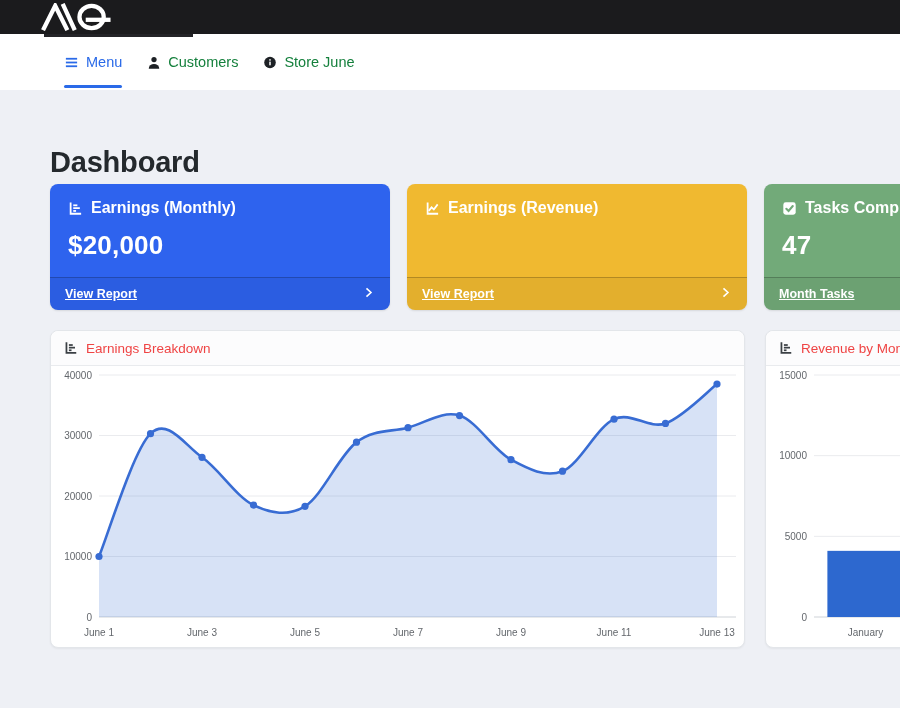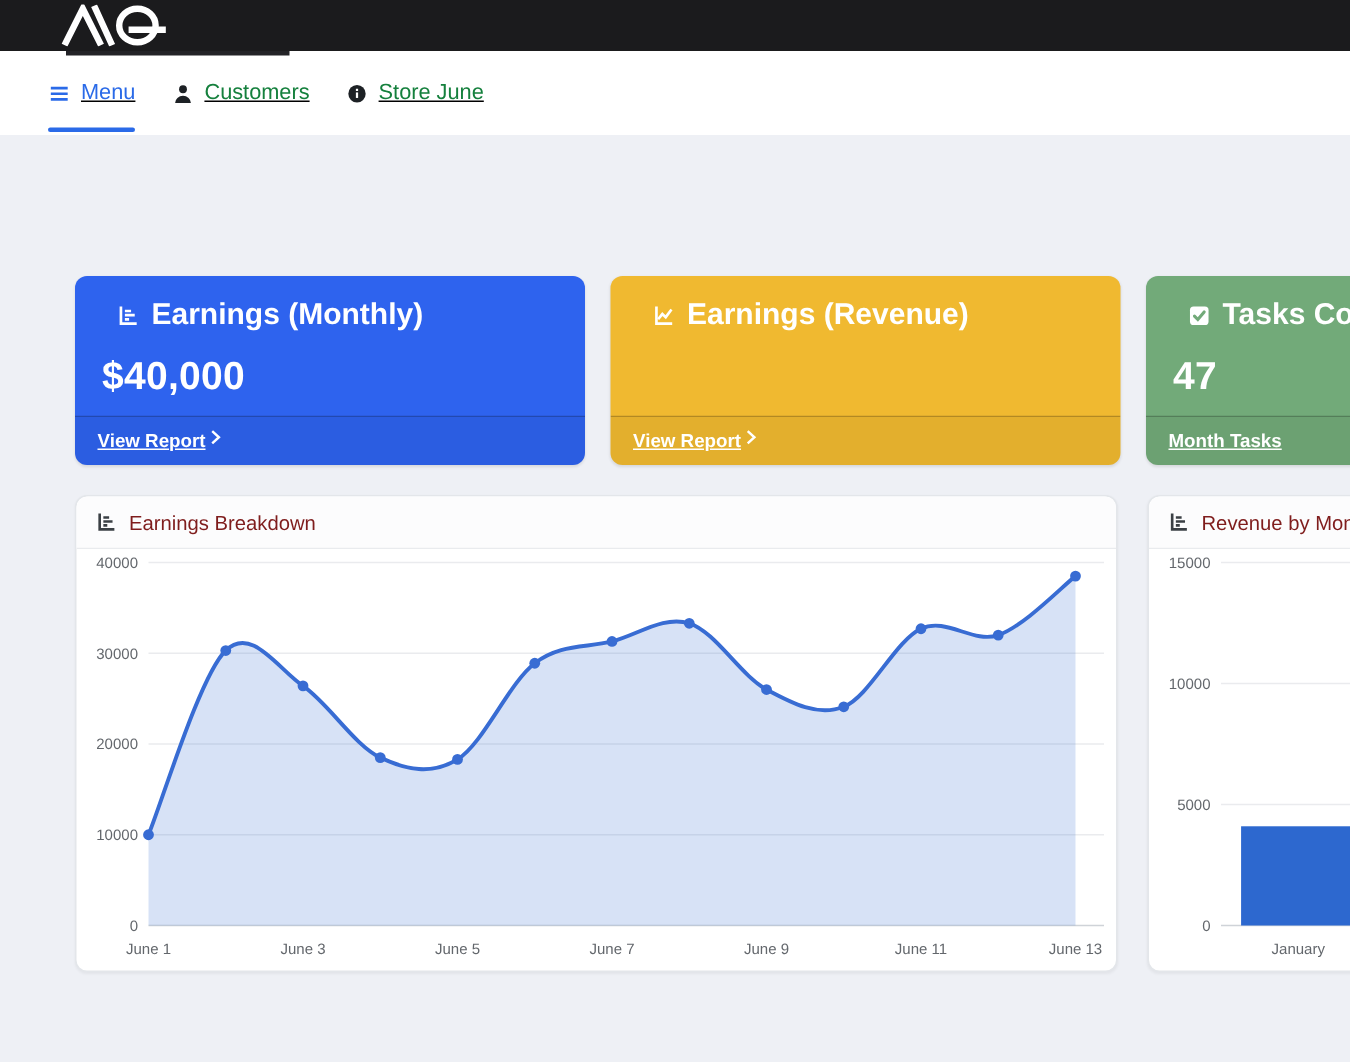--- a/index.html
+++ b/index.html
@@ -4,48 +4,48 @@
 <style>
   html,body{margin:0;padding:0;background:#dfe2e8;}
   .screen{position:relative;width:900px;height:708px;overflow:hidden;background:#eef0f5;
           font-family:"Liberation Sans",sans-serif;-webkit-font-smoothing:antialiased;}
   
   .topbar{position:absolute;left:0;top:0;width:100%;height:34px;background:#1b1b1d;z-index:3;}
   .brand{position:absolute;left:40px;top:2px;height:30px;display:flex;align-items:center;cursor:pointer;}
   .brand-shadow{position:absolute;left:44px;top:34px;width:149px;height:3px;background:#232327;z-index:3;}
   
   .navbar{position:absolute;left:0;top:34px;width:100%;height:56px;background:#ffffff;
-          display:flex;align-items:stretch;padding-left:32px;gap:25px;box-sizing:border-box;z-index:2;text-decoration:underline;}
+          display:flex;align-items:stretch;padding-left:64px;gap:25px;box-sizing:border-box;z-index:2;}
   .nav-item{position:relative;display:flex;align-items:center;gap:7px;font-size:14.5px;color:#15803d;cursor:pointer;}
   .nav-item .nicon{display:flex;align-items:center;color:#1d2125;}
   .nav-item.active{color:#2a6ae8;}
   .nav-item.active .nicon{color:#2a6ae8;}
   .active-underline{position:absolute;left:0;right:0;bottom:2px;height:3px;background:#2a6ae8;border-radius:2px;}
   
   .page-title{position:absolute;left:50px;top:146px;margin:0;font-size:29px;font-weight:700;color:#24292d;letter-spacing:-0.2px;z-index:1;}
   
   .cards{position:absolute;left:50px;top:184px;display:flex;gap:17px;z-index:1;}
   .card{position:relative;flex:none;width:340px;height:126px;border-radius:8px;color:#fff;
         box-shadow:0 1px 2px rgba(0,0,0,.10);}
-  .card-head{display:flex;align-items:center;gap:8px;padding:15px 28px 0;font-size:20px;font-weight:700;}
+  .card-head{display:flex;align-items:center;gap:8px;padding:15px 18px 0;font-size:16px;font-weight:700;}
   .card-head .cicon{display:flex;align-items:center;color:#fff;}
   .card-value{padding:13px 18px 0;font-size:26px;font-weight:700;letter-spacing:.2px;}
   .card-foot{position:absolute;left:0;right:0;bottom:0;height:33px;box-sizing:border-box;
              border-top:1px solid rgba(0,0,0,.22);background:rgba(0,0,0,.05);
-             display:flex;align-items:center;
+             display:flex;align-items:center;justify-content:space-between;
              padding:0 15px;border-radius:0 0 8px 8px;}
   .card-link{color:#fff;font-size:12.5px;font-weight:700;text-decoration:underline;cursor:pointer;}
   
   .panel{position:absolute;top:330px;width:695px;height:318px;background:#fff;box-sizing:border-box;
          border:1px solid #e3e6ea;border-radius:8px;box-shadow:0 1px 2px rgba(0,0,0,.05);z-index:1;}
   .panel-left{left:50px;}
   .panel-right{left:765px;}
   .panel-head{height:35px;box-sizing:border-box;display:flex;align-items:center;gap:8px;padding:0 13px;
               border-bottom:1px solid #e9ebee;background:#fcfcfd;border-radius:8px 8px 0 0;
-              font-size:13.5px;color:#7f1d1d;}
+              font-size:13.5px;color:#ef4444;}
   .panel-head .picon{display:flex;align-items:center;color:#3b4045;}
   .panel-body{width:693px;height:281px;}
   .panel-body svg{display:block;font-family:"Liberation Sans",sans-serif;}
 </style>
 </head>
 <body>
 
 <div class="screen">
 
   <div class="topbar">
@@ -86,36 +86,37 @@
         <svg width="14" height="15" viewBox="0 0 16 16">
             <circle cx="8" cy="8" r="6.6" fill="currentColor"></circle>
             <rect x="7.15" y="7" width="1.7" height="4.2" fill="#ffffff"></rect>
             <rect x="7.15" y="4.2" width="1.7" height="1.7" fill="#ffffff"></rect>
           </svg>
       </span>
       <span>Store June</span>
     </div>
   </nav>
 
+  <h1 class="page-title">Dashboard</h1>
 
   <div class="cards">
 
     <div class="card" style="background: rgb(46, 99, 238);">
       <div class="card-head">
         <span class="cicon">
           <svg width="15" height="15" viewBox="0 0 16 16" fill="none" stroke="currentColor" stroke-width="1.9">
               <path d="M2.8,1.5 V13.6 H14"></path>
               <path d="M5.6,4.6 H10"></path>
               <path d="M5.6,7.6 H12.6"></path>
               <path d="M5.6,10.6 H8.6"></path>
             </svg>
         </span>
         <span>Earnings (Monthly)</span>
       </div>
-      <div class="card-value">$40,000</div>
+      <div class="card-value">$20,000</div>
       <div class="card-foot">
         <span class="card-link">View Report</span>
         <span>
           <svg width="13" height="13" viewBox="0 0 16 16" fill="none" stroke="#ffffff" stroke-width="2">
               <polyline points="5.5,3 11,8 5.5,13"></polyline>
             </svg>
         </span>
       </div>
     </div>
 

